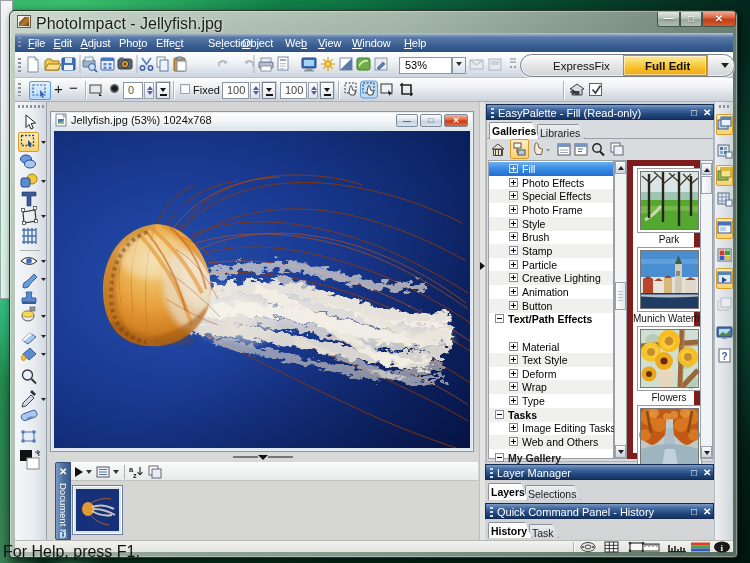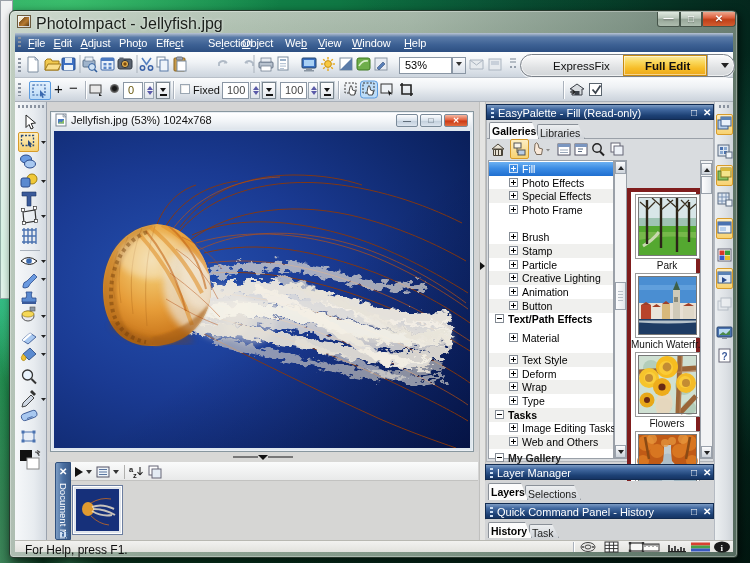--- a/index.html
+++ b/index.html
@@ -76,35 +76,35 @@
 
 #hsplit { left:48px; top:452px; width:430px; height:10px; background:#d8d8d6; }
 
 #dmtab { left:55px; top:462px; width:16px; height:78px;
   background:linear-gradient(90deg,#7c9cc4 0%,#4a6fa0 50%,#3a5a88 100%); border:1px solid #31517e; border-radius:2px 0 0 2px; }
 #dmbar { left:71px; top:462px; width:407px; height:19px; background:linear-gradient(180deg,#fafbfb,#e8e9e9); border-bottom:1px solid #c2c2c0; }
 #dmthumbs { left:71px; top:481px; width:407px; height:59px; background:#d6d6d4; }
 #dthumb { left:72px; top:485px; width:51px; height:50px; background:#fff; border:1px solid #6c7ea0; }
 
 #status { left:15px; top:540px; width:718px; height:12px; background:linear-gradient(180deg,#f2f2f0,#e2e2de); border-top:1px solid #b8b8b2; }
-#stattx { left:25px; top:543px; font-size:12px; color:#111; }
+#stattx { left:3px; top:543px; font-size:16px; color:#111; }
 
 #vsplit { left:479px; top:102px; width:7px; height:438px; background:#e4e4e2; border-left:1px solid #c0c0be; border-right:1px solid #c0c0be; }
 
 #ep { left:486px; top:104px; width:228px; height:358px; background:#d9dcdf; border:1px solid #b0b4b9; }
 .ptitle { height:16px; background:linear-gradient(180deg,#7d9cc4 0%,#446ba2 28%,#1d4175 75%,#163463 100%); border:1px solid #122c52; }
 .ptitle .tx { position:absolute; left:11px; top:2px; color:#fff; font-size:11px; }
 .ptitle .bx { position:absolute; top:2px; color:#fff; font-size:10px; font-weight:bold; }
 .pgrip { position:absolute; left:4px; top:3px; width:3px; height:10px; background:repeating-linear-gradient(180deg,#cfe0f4 0 2px,transparent 2px 4px); }
 #eptitle { left:486px; top:104px; width:228px; }
 #eptabs { left:487px; top:121px; width:226px; height:18px; background:#d9dcdf; border-bottom:1px solid #9aa0a8; }
 #epbar { left:487px; top:139px; width:226px; height:21px; background:#d9dcdf; }
 #eptree { left:488px; top:160px; width:126px; height:299px; background:#fff; border:1px solid #9aa0a8; }
 #epscroll { left:614px; top:160px; width:13px; height:299px; background:#f2f3f4; border:1px solid #9aa0a8; }
-#epthumbs { left:627px; top:160px; width:73px; height:299px; background:#fff; border:4px solid #7f1d1d;margin-top:28px; }
+#epthumbs { left:627px; top:160px; width:73px; height:299px; background:#fff; border:6px solid #7f1d1d; }
 #epscroll2 { left:700px; top:160px; width:13px; height:299px; background:#f2f3f4; border:1px solid #9aa0a8; }
 .trow { position:absolute; left:0; width:124px; height:14px; font-size:10.5px; color:#000; }
 .trow .pm { position:absolute; top:2px; width:9px; height:9px; background:#fff; border:1px solid #848b94; }
 .trow .pm::before, .trow .pm::after { content:""; position:absolute; background:#000; }
 .trow .pm::before { left:1px; right:1px; top:3px; height:1px; }
 .trow .pm.plus::after { left:3px; top:1px; bottom:1px; width:1px; }
 .trow .tx { position:absolute; top:1px; white-space:nowrap; }
 .trow.alt { background:#f0f0ee; }
 .trow.sel { background:linear-gradient(180deg,#6cb1f2 0%,#3c8ce4 45%,#1f6fd0 100%); color:#fff; }
 .trow.sel .pm { border-color:#cfe2f8; background:#3c8ce4; }
@@ -642,20 +642,24 @@
       <span class="tx" style="left:33px;">Photo Effects</span>
     </div>
   <div class="trow alt" style="top:28.3px;">
       <i class="pm plus" style="left:20px;"></i>
       <span class="tx" style="left:33px;">Special Effects</span>
     </div>
   <div class="trow" style="top:41.9px;">
       <i class="pm plus" style="left:20px;"></i>
       <span class="tx" style="left:33px;">Photo Frame</span>
     </div>
+  <div class="trow alt" style="top:55.6px;">
+      <i class="pm plus" style="left:20px;"></i>
+      <span class="tx" style="left:33px;">Style</span>
+    </div>
   <div class="trow" style="top:69.2px;">
       <i class="pm plus" style="left:20px;"></i>
       <span class="tx" style="left:33px;">Brush</span>
     </div>
   <div class="trow alt" style="top:82.9px;">
       <i class="pm plus" style="left:20px;"></i>
       <span class="tx" style="left:33px;">Stamp</span>
     </div>
   <div class="trow" style="top:96.5px;">
       <i class="pm plus" style="left:20px;"></i>
@@ -670,21 +674,21 @@
       <span class="tx" style="left:33px;">Animation</span>
     </div>
   <div class="trow" style="top:151.1px;">
       <i class="pm" style="left:6px;"></i>
       <span class="tx bb" style="left:19px;">Text/Path Effects</span>
     </div>
   <div class="trow alt" style="top:137.5px;">
       <i class="pm plus" style="left:20px;"></i>
       <span class="tx" style="left:33px;">Button</span>
     </div>
-  <div class="trow" style="top:170px;padding-left:8px;">
+  <div class="trow" style="top:179px;padding-left:8px;">
       <i class="pm plus" style="left:20px;"></i>
       <span class="tx" style="left:33px;">Material</span>
     </div>
   <div class="trow alt" style="top:192.1px;">
       <i class="pm plus" style="left:20px;"></i>
       <span class="tx" style="left:33px;">Text Style</span>
     </div>
   <div class="trow" style="top:205.7px;">
       <i class="pm plus" style="left:20px;"></i>
       <span class="tx" style="left:33px;">Deform</span>

